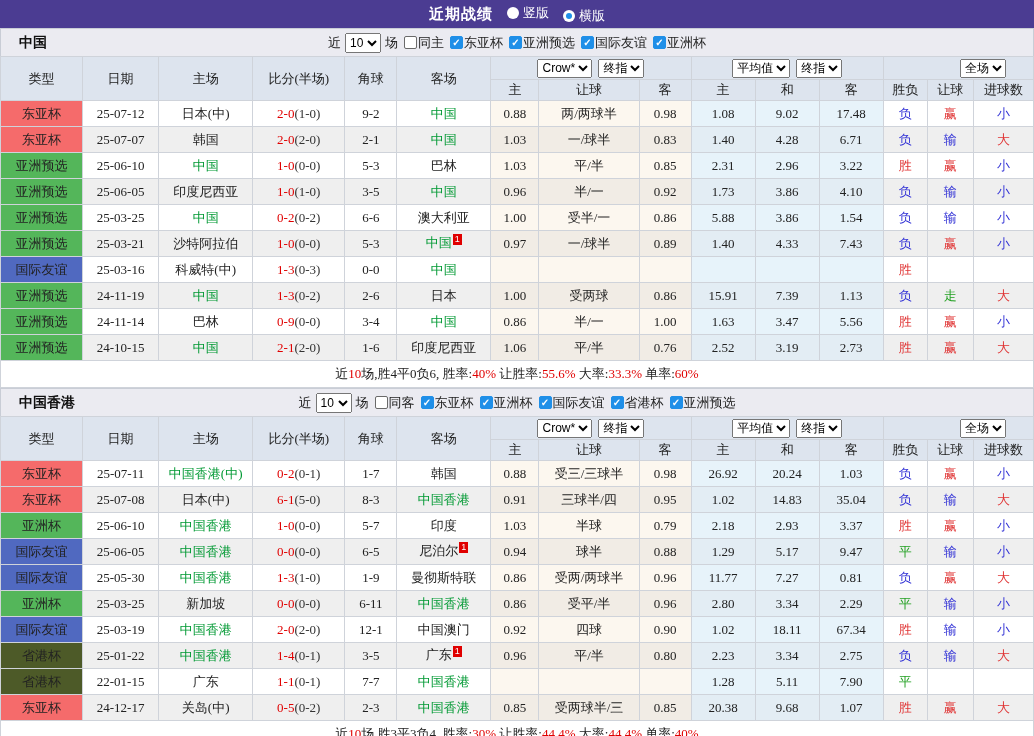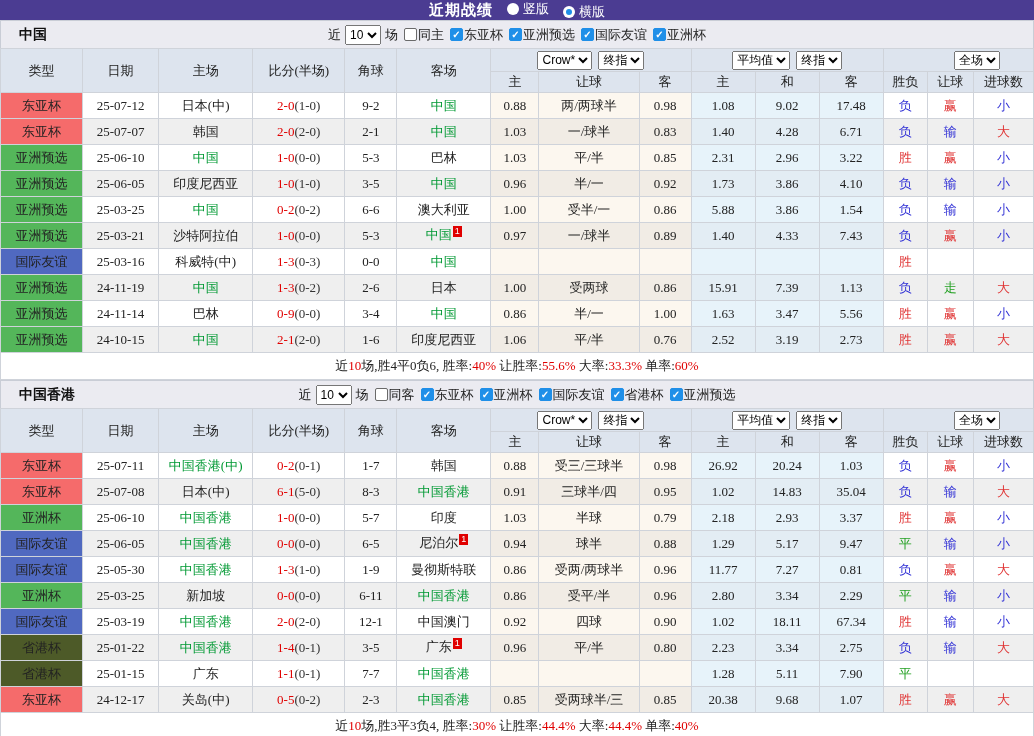--- a/index.html
+++ b/index.html
@@ -1,38 +1,38 @@
 <!DOCTYPE html>
 <html><head>
 <meta charset="utf-8">
 <style>
   * { box-sizing: border-box; }
   html,body { margin:0; padding:0; background:#fff; }
   body { font-family:"Liberation Serif","DejaVu Serif",serif; }
   .page { width:1034px; }
 
-  .titlebar { height:20px; background:#4b3c92; display:flex; align-items:center; justify-content:center; color:#fff; }
+  .titlebar { height:28px; background:#4b3c92; display:flex; align-items:center; justify-content:center; color:#fff; }
   .tb-title { font-weight:bold; font-size:15px; letter-spacing:1px; }
   .radio-wrap { display:inline-flex; align-items:center; gap:4px; margin-left:14px; cursor:pointer; }
   .radio { width:12px; height:12px; border-radius:50%; background:#fff; display:inline-flex; align-items:center; justify-content:center; }
   .radio-dot { width:6px; height:6px; border-radius:50%; background:#1f8fe8; }
   .radio-label { font-size:13px; }
 
   .filterbar { height:28px; background:#ebebf1; position:relative; display:flex; align-items:center; justify-content:center; border:1px solid #c9cdd6; border-bottom:none; }
   .sec-name { position:absolute; left:18px; font-weight:bold; font-size:14px; color:#111; }
   .filters { display:inline-flex; align-items:center; font-size:13px; color:#222; }
   .fselect { font-size:12px; height:20px; margin:0 4px; font-family:"Liberation Sans",sans-serif; }
   .cb { width:13px; height:13px; display:inline-flex; align-items:center; justify-content:center; border:1px solid #6a6a6a; background:#fff; border-radius:2px; margin:0 1px 0 6px; font-size:10px; font-weight:bold; color:#fff; line-height:1; font-family:"Liberation Sans",sans-serif; }
   .cb.checked { background:#1f8fe8; border-color:#1f8fe8; }
 
   .grid { border-collapse:collapse; table-layout:fixed; width:1034px; font-size:13px; }
   .grid th, .grid td { border:1px solid #cfd3da; text-align:center; padding:0 2px; overflow:hidden; white-space:nowrap; }
   .hcell { background:#dde4ee; font-weight:normal; height:21px; color:#222; }
   .hcell.dd { height:23px; }
-  .hcell.dd.r { text-align:right; padding-right:30px; }
+  .hcell.dd.r { text-align:right; padding-right:24px; }
   .hselect { font-size:12px; height:19px; margin:0 3px; font-family:"Liberation Sans",sans-serif; }
   .grid tbody td { height:26px; background:#fff; color:#222; }
   .grid tr.alt td { background:#efefef; }
   .grid td.c-odds { background:#fcf7ef; }
   .grid tr.alt td.c-odds { background:#f1ece5; }
   .grid td.c-avg { background:#e7f3fa;margin-left:24px; }
   .grid tr.alt td.c-avg { background:#e3edf4; }
   .c-type { color:#fff; }
   .tg { color:#009933; }
   .tk { color:#222; }
@@ -495,21 +495,21 @@
               <td class="c-odds">0.80</td>
               <td class="c-avg">2.23</td>
               <td class="c-avg">3.34</td>
               <td class="c-avg">2.75</td>
               <td class="c-res" style="color: rgb(52, 52, 214);">负</td>
               <td class="c-res" style="color: rgb(52, 52, 214);">输</td>
               <td class="c-res" style="color: rgb(224, 52, 52);">大</td>
             </tr>
             <tr>
               <td class="c-type" style="background: rgb(77, 90, 40);">省港杯</td>
-              <td class="c-date">25-01-15</td>
+              <td class="c-date">22-01-15</td>
               <td class="c-team"><span class="tk">广东</span></td>
               <td class="c-score"><span class="sc-red">1-1</span><span class="sc-half">(0-1)</span></td>
               <td class="c-corner">7-7</td>
               <td class="c-team"><span class="tg">中国香港</span></td>
               <td class="c-odds"></td>
               <td class="c-odds"></td>
               <td class="c-odds"></td>
               <td class="c-avg">1.28</td>
               <td class="c-avg">5.11</td>
               <td class="c-avg">7.90</td>

